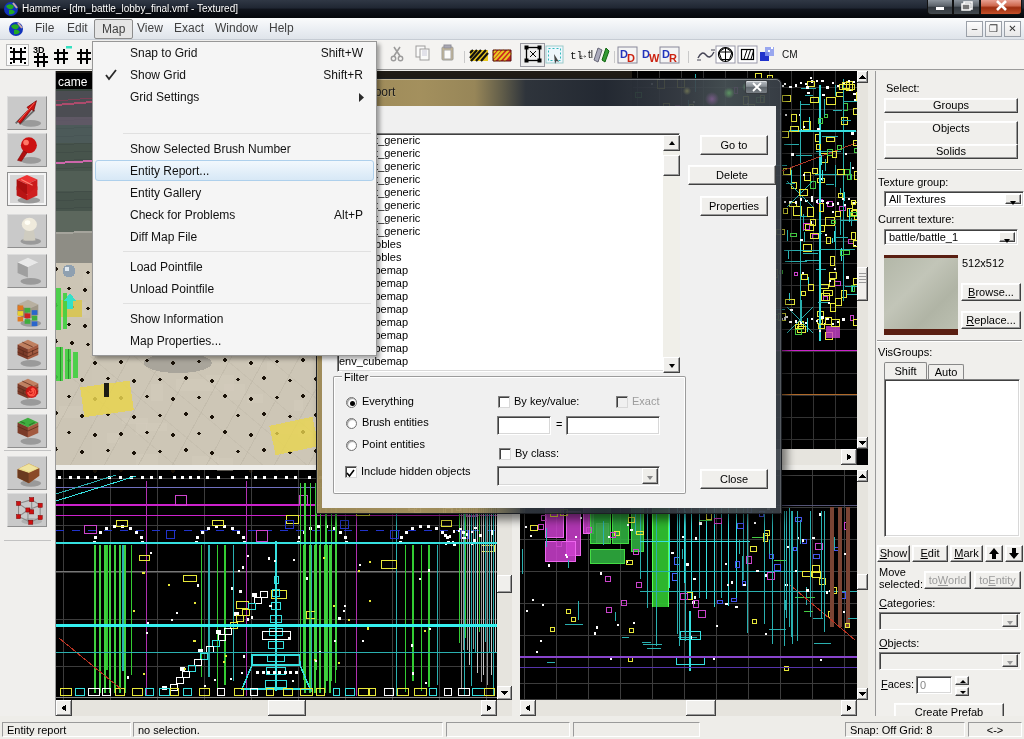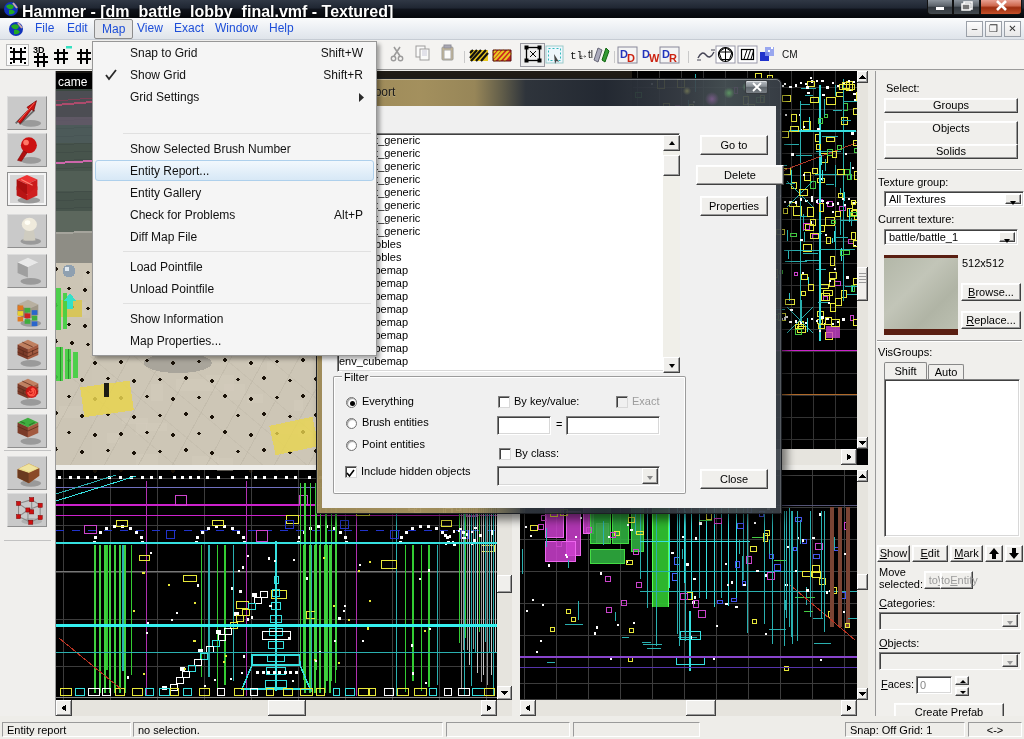--- a/index.html
+++ b/index.html
@@ -1,26 +1,26 @@
 <!DOCTYPE html>
 <html><head><meta charset="utf-8"><style>
 *{margin:0;padding:0;box-sizing:border-box}
 html,body{width:1024px;height:739px;overflow:hidden}
 body{font-family:"Liberation Sans",sans-serif;font-size:12px;position:relative;background:#eeede9}
 .abs{position:absolute}
 
 #titlebar{left:0;top:0;width:1024px;height:18px;background:linear-gradient(#303845 0%,#1f2632 45%,#10141c 50%,#05070b 100%);color:#fff}
-#titletext{left:22px;top:2.5px;font-weight:bold;font-size:16px;color:#fff;text-shadow:0 1px 2px #000}
+#titletext{left:22px;top:2.5px;font-weight:normal;font-size:10px;color:#fff;text-shadow:0 1px 2px #000}
 .capbtn{top:0;height:15px;border:1px solid #111;border-top:none;color:#fff;text-align:center}
 #btnmin{left:927px;width:26px;background:linear-gradient(#8c949c,#5a6168 45%,#31373d 50%,#43494f);border-radius:0 0 0 4px}
 #btnmax{left:953px;width:27px;background:linear-gradient(#8c949c,#5a6168 45%,#31373d 50%,#43494f)}
 #btnclose{left:980px;width:42px;background:linear-gradient(#e8a091,#cf6a50 40%,#9c2d0f 55%,#c4502a);border-radius:0 0 4px 0}
 
 #menubar{left:0;top:18px;width:1024px;height:22px;background:linear-gradient(#fafbfc,#e9edf2 60%,#dfe4ea);border-bottom:1px solid #c6ccd4}
-.mitem{top:19px;height:19px;line-height:19px;padding:0 7px;color:#1d4ed8}
+.mitem{top:19px;height:19px;line-height:19px;padding:0 7px;color:#404040}
 .mdibtn{top:21px;width:17px;height:16px;background:linear-gradient(#fcfcfc,#e8e8e8);border:1px solid #9aa0a8;color:#333;font-size:10px;line-height:14px;text-align:center}
 
 #toolbar{left:0;top:40px;width:1024px;height:30px;background:#f4f3f1;border-bottom:1px solid #9b9b9b}
 
 #leftbar{left:0;top:71px;width:56px;height:651px;background:#f0efed;border-right:1px solid #9a9a9a}
 
 #vpbg{left:56px;top:71px;width:819px;height:651px;background:#000}
 
 #rightpanel{left:875px;top:71px;width:149px;height:651px;background:#f0efec;border-left:1px solid #9a9a9a;font-size:11px}
 .btn95{background:#f0efec;border-top:1px solid #fff;border-left:1px solid #fff;border-right:1px solid #404040;border-bottom:1px solid #404040;box-shadow:inset -1px -1px 0 #9a9a9a,inset 1px 1px 0 #fdfdfd;text-align:center;font-size:11px;color:#000}
@@ -1797,21 +1797,21 @@
 <div class="abs btn95" style="left:912px;top:545px;width:36px;height:17px;line-height:15px"><u>E</u>dit</div>
 <div class="abs btn95" style="left:950px;top:545px;width:33px;height:17px;line-height:15px"><u>M</u>ark</div>
 <div class="abs btn95" style="left:985px;top:545px;width:18px;height:17px"><svg width="16" height="15" viewBox="0 0 16 15">
         <path d="M8 2 L13 8 L10 8 L10 13 L6 13 L6 8 L3 8 Z" fill="#000"></path>
       </svg></div>
 <div class="abs btn95" style="left:1005px;top:545px;width:18px;height:17px"><svg width="16" height="15" viewBox="0 0 16 15">
         <path d="M8 13 L3 7 L6 7 L6 2 L10 2 L10 7 L13 7 Z" fill="#000"></path>
       </svg></div>
 <div class="abs" style="left:879px;top:566px">Move<br>selected:</div>
 <div class="abs btn95" style="left:924px;top:571px;width:47px;height:18px;line-height:16px;color:#9b9b9b">to<u>W</u>orld</div>
-<div class="abs btn95" style="left:940px;top:571px;width:33px;height:18px;line-height:16px;color:#9b9b9b">to<u>E</u>ntity</div>
+<div class="abs btn95" style="left:974px;top:571px;width:47px;height:18px;line-height:16px;color:#9b9b9b">to<u>E</u>ntity</div>
 <div class="abs" style="left:879px;top:597px"><u>C</u>ategories:</div>
 <div class="abs combo" style="left:879px;top:612px;width:142px;height:18px;background:#f0efec;border-top:1px solid #808080;border-left:1px solid #808080;border-right:1px solid #fff;border-bottom:1px solid #fff;box-shadow:inset 1px 1px 0 #404040">
       <span class="drop" style="top:1px">
         <span class="arrowdn" style="border-top-color:#999"></span>
       </span>
     </div>
 <div class="abs" style="left:879px;top:637px"><u>O</u>bjects:</div>
 <div class="abs combo" style="left:879px;top:652px;width:142px;height:18px;background:#f0efec;border-top:1px solid #808080;border-left:1px solid #808080;border-right:1px solid #fff;border-bottom:1px solid #fff;box-shadow:inset 1px 1px 0 #404040">
       <span class="drop" style="top:1px">
         <span class="arrowdn" style="border-top-color:#999"></span>
@@ -1826,21 +1826,21 @@
       <span style="position:absolute;left:4px;top:3px;width:0;height:0;border-left:3px solid transparent;border-right:3px solid transparent;border-top:3px solid #000"></span>
     </div>
 <div class="abs btn95" style="left:894px;top:703px;width:110px;height:19px;line-height:17px">Create Prefab</div>
 </div>
 
 <div class="abs" id="statusbar"></div>
 <div class="abs spanel" style="left:2px;width:129px">Entity report</div>
 <div class="abs spanel" style="left:133px;width:310px">no selection.</div>
 <div class="abs spanel" style="left:446px;width:124px"></div>
 <div class="abs spanel" style="left:573px;width:127px"></div>
-<div class="abs spanel" style="left:845px;width:120px">Snap: Off Grid: 1</div>
+<div class="abs spanel" style="left:845px;width:120px">Snap: Off Grid: 8</div>
 <div class="abs spanel" style="left:968px;width:54px;text-align:center">&lt;-&gt;</div>
 
 <div class="abs" id="dlg">
   <div class="abs" id="dlgframe"></div>
   <div class="abs" id="dlgtitle">Entity Report</div>
   <div class="abs" id="dlgclose"><svg width="12" height="10" viewBox="0 0 12 10">
         <path d="M2 1 L10 9 M10 1 L2 9" stroke="#fff" stroke-width="1.8"></path>
       </svg></div>
   <div class="abs" id="dlgbody"></div>
     <div class="abs sunken" id="entlist">
@@ -1866,21 +1866,21 @@
     <div class="abs" id="entsb">
       <div class="abs sbbtn" style="left:0;top:0">
         <span class="sbup"></span>
       </div>
       <div class="abs sbthumb"></div>
       <div class="abs sbbtn" style="left:0;top:222px">
         <span class="sbdn"></span>
       </div>
     </div>
     <div class="abs btn95 dfont" style="left:384px;top:57px;width:68px;height:20px;line-height:18px">Go to</div>
-    <div class="abs btn95 dfont" style="left:380px;top:87px;width:88px;height:20px;line-height:18px">Delete</div>
+    <div class="abs btn95 dfont" style="left:372px;top:87px;width:88px;height:20px;line-height:18px">Delete</div>
     <div class="abs btn95 dfont" style="left:384px;top:118px;width:68px;height:20px;line-height:18px">Properties</div>
     <div class="abs btn95 dfont" style="left:384px;top:391px;width:68px;height:20px;line-height:18px">Close</div>
     <div class="abs" id="filterbox"></div>
     <div class="abs dfont" style="left:26px;top:293px;background:#f0f0f0;padding:0 2px">Filter</div>
     <div class="abs radio" style="left:30px;top:319px">
       <span class="rdot"></span>
     </div>
     <div class="abs dfont" style="left:46px;top:317px">Everything</div>
     <div class="abs radio" style="left:30px;top:340px"></div>
     <div class="abs dfont" style="left:46px;top:338px">Brush entities</div>

